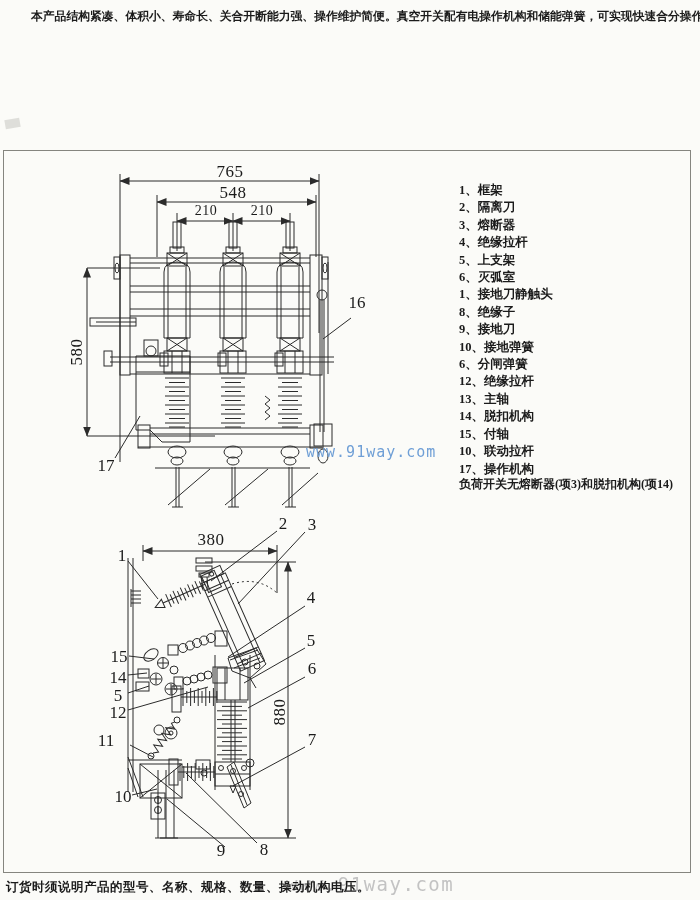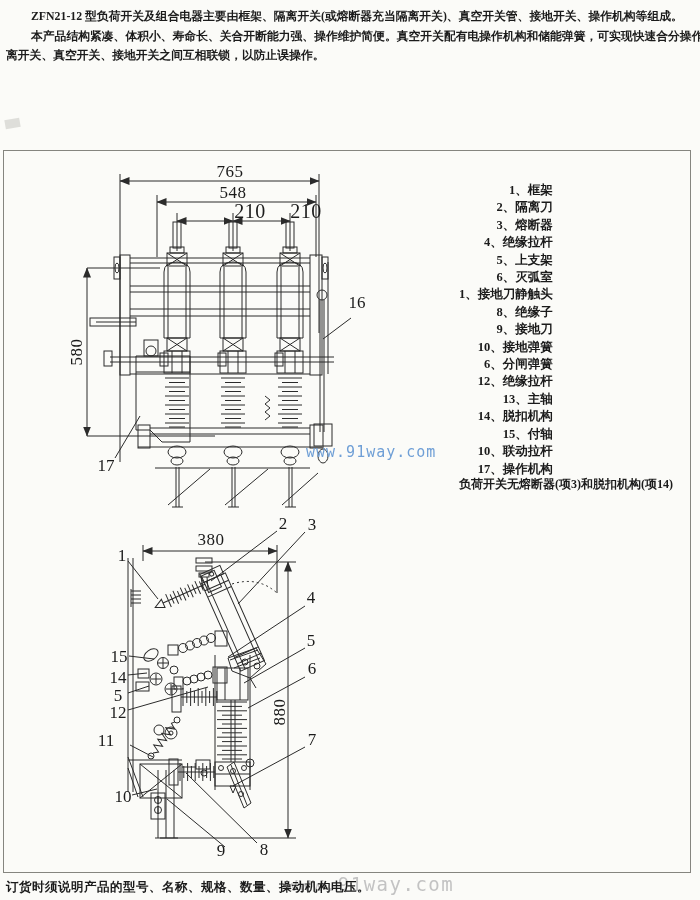--- a/index.html
+++ b/index.html
@@ -7,37 +7,35 @@
     width:700px;height:900px;position:relative;overflow:hidden;
     background:#fbfbf8;color:#1b1b1b;
     font-family:"Liberation Serif","DejaVu Serif",serif;
   }
   .abs{position:absolute;}
   .intro{left:6px;top:7px;width:692px;font-weight:700;font-size:11.8px;line-height:19.5px;white-space:nowrap;}
   .intro .indent{text-indent:25px;}
   .frame{left:3px;top:150px;width:686px;height:721px;border:1px solid #85857f;}
   svg.draw{left:0;top:0;width:700px;height:900px;}
   .dim{position:absolute;transform:translate(-50%,-50%);font-size:17px;letter-spacing:.5px;white-space:nowrap;}
-  .dim-sm{font-size:20px;margin-left:44px;}
+  .dim-sm{font-size:14px;}
   .rot{transform:translate(-50%,-50%) rotate(-90deg);}
   .callout{position:absolute;transform:translate(-50%,-50%);font-size:17px;white-space:nowrap;}
-  .parts{left:459px;top:182px;font-weight:700;font-size:12.5px;line-height:17.4px;white-space:nowrap;text-align:right;}
+  .parts{left:459px;top:182px;font-weight:700;font-size:12.5px;line-height:17.4px;white-space:nowrap;}
   .parts-note{left:459px;top:476px;font-weight:700;font-size:12px;white-space:nowrap;}
   .wm-center{left:306px;top:443px;font-family:"DejaVu Sans Mono",monospace;font-size:15px;letter-spacing:1px;color:#6f9fd6;}
   .wm-footer{left:286px;top:873px;font-family:"DejaVu Sans Mono",monospace;font-size:19px;letter-spacing:1.5px;color:#c3c3c3;}
   .footer{left:6px;top:879px;font-weight:700;font-size:12.5px;letter-spacing:.5px;white-space:nowrap;font-family:Liberation Mono, monospace;}
   .artifact{left:5px;top:119px;width:15px;height:9px;background:#9a9a96;opacity:.3;transform:rotate(-10deg);}
 </style>
 </head>
 <body>
 
 <div class="abs intro">
-  <div class="indent">ZFN21-12 型负荷开关及组合电器主要由框架、隔离开关(或熔断器充当隔离开关)、真空开关管、接地开关、操作机构等组成。</div>
   <div class="indent">本产品结构紧凑、体积小、寿命长、关合开断能力强、操作维护简便。真空开关配有电操作机构和储能弹簧，可实现快速合分操作。隔</div>
-  <div>离开关、真空开关、接地开关之间互相联锁，以防止误操作。</div>
 </div>
 
 <div class="abs artifact"></div>
 
 <div class="abs frame"></div>
 
 <svg class="abs draw" viewBox="0 0 700 900" fill="none" stroke="#2b2b2b" stroke-width="1">
   <defs>
     <marker id="ar" viewBox="0 0 10 8" markerWidth="10" markerHeight="8" refX="9.5" refY="4" orient="auto-start-reverse" markerUnits="userSpaceOnUse">
       <path d="M0 0L10 4L0 8z" fill="#2b2b2b" stroke="none"></path>

